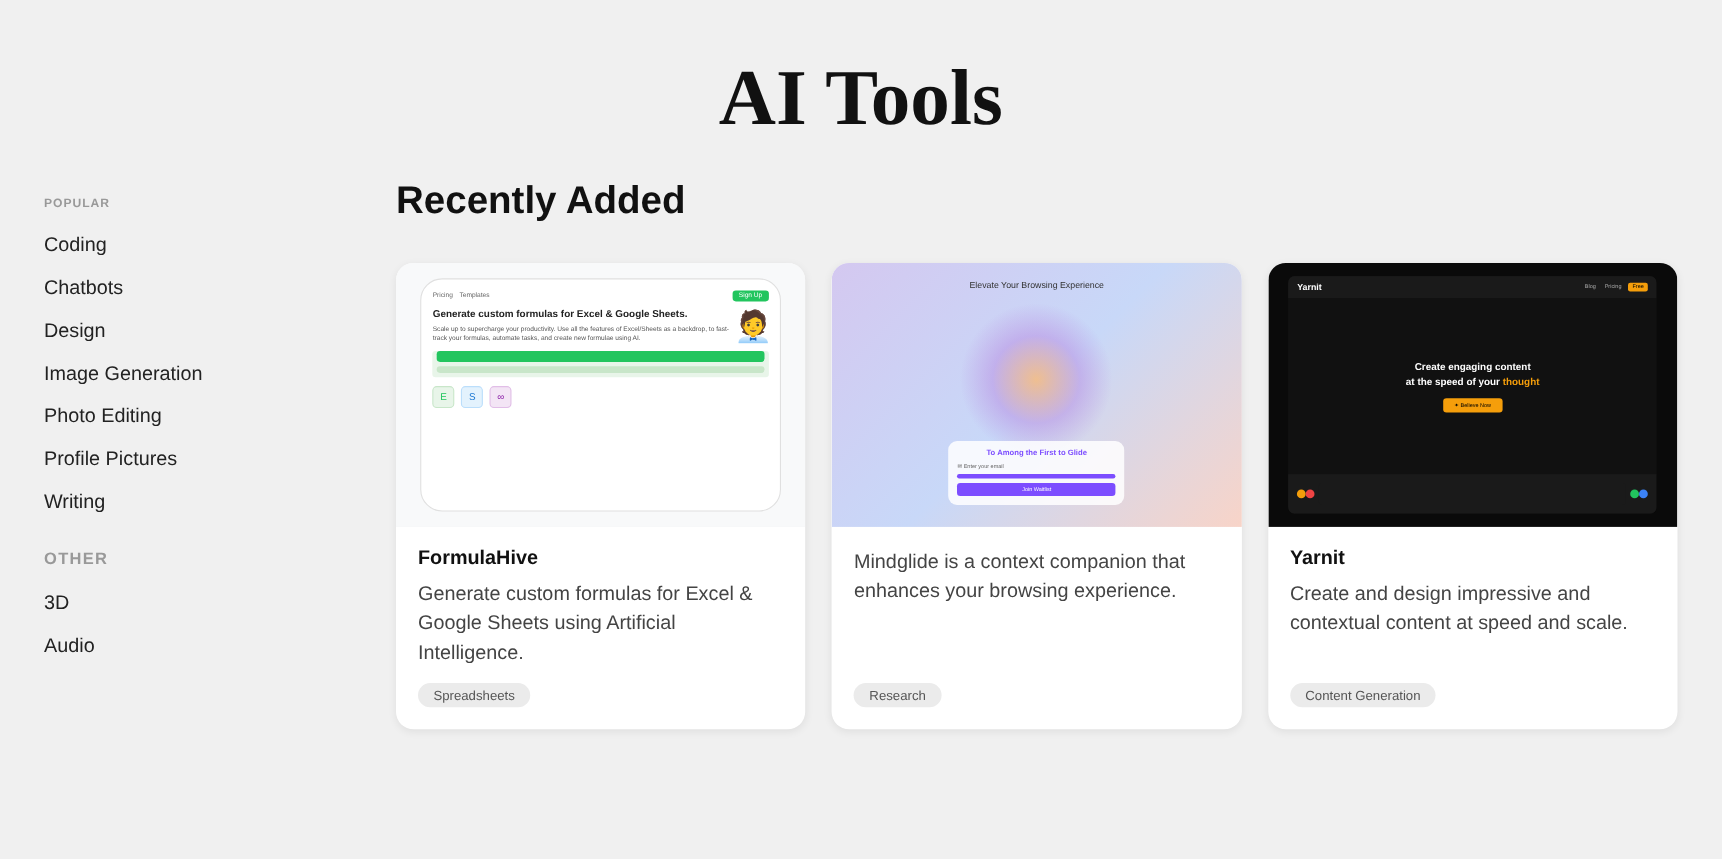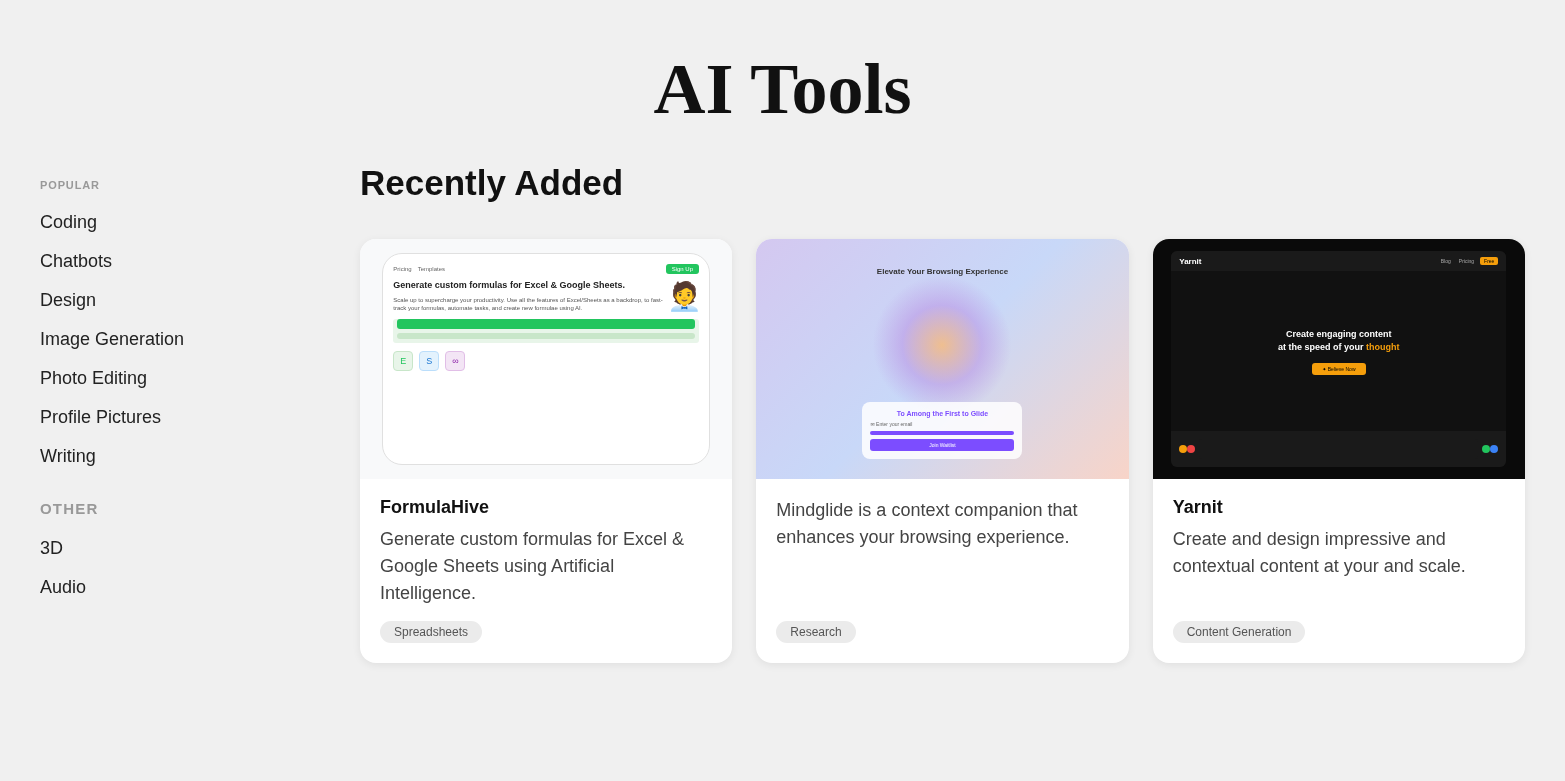--- a/index.html
+++ b/index.html
@@ -479,21 +479,21 @@
           <div class="card-name">FormulaHive</div>
           <div class="card-description">Generate custom formulas for Excel &amp; Google Sheets using Artificial Intelligence.</div>
           <span class="card-tag">Spreadsheets</span>
         </div>
       </div>
 
       <div class="card">
         <div class="card-image-wrapper">
           <div class="card-img-mindglide">
             <div class="mindglide-glow"></div>
-            <div style="position:absolute;top:28px;left:50%;transform:translateX(-50%);color:#333;font-size:8px;font-weight:700;white-space:nowrap;">Elevate Your Browsing Experience</div>
+            <div style="position:absolute;top:16px;left:50%;transform:translateX(-50%);color:#333;font-size:8px;font-weight:400;white-space:nowrap;">Elevate Your Browsing Experience</div>
             <div class="mindglide-card-inner">
               <div class="mindglide-card-title">To Among the First to Glide</div>
               <div style="font-size:5px;color:#666;margin-bottom:3px;">✉ Enter your email</div>
               <div class="mindglide-bar"></div>
               <div class="mindglide-btn">Join Waitlist</div>
             </div>
           </div>
         </div>
         <div class="card-body">
           <div class="card-description">Mindglide is a context companion that enhances your browsing experience.</div>
@@ -529,20 +529,20 @@
                 <div class="yarnit-dot" style="background:#ef4444;"></div>
                 <div style="flex:1;background:#1a1a1a;height:20px;border-radius:3px;margin:0 4px;"></div>
                 <div class="yarnit-dot" style="background:#22c55e;"></div>
                 <div class="yarnit-dot" style="background:#3b82f6;"></div>
               </div>
             </div>
           </div>
         </div>
         <div class="card-body">
           <div class="card-name">Yarnit</div>
-          <div class="card-description">Create and design impressive and contextual content at your and scale.</div>
+          <div class="card-description">Create and design impressive and contextual content at speed and scale.</div>
           <span class="card-tag">Content Generation</span>
         </div>
       </div>
 
     </div>
   </main>
 </div>
 
 </body></html>

